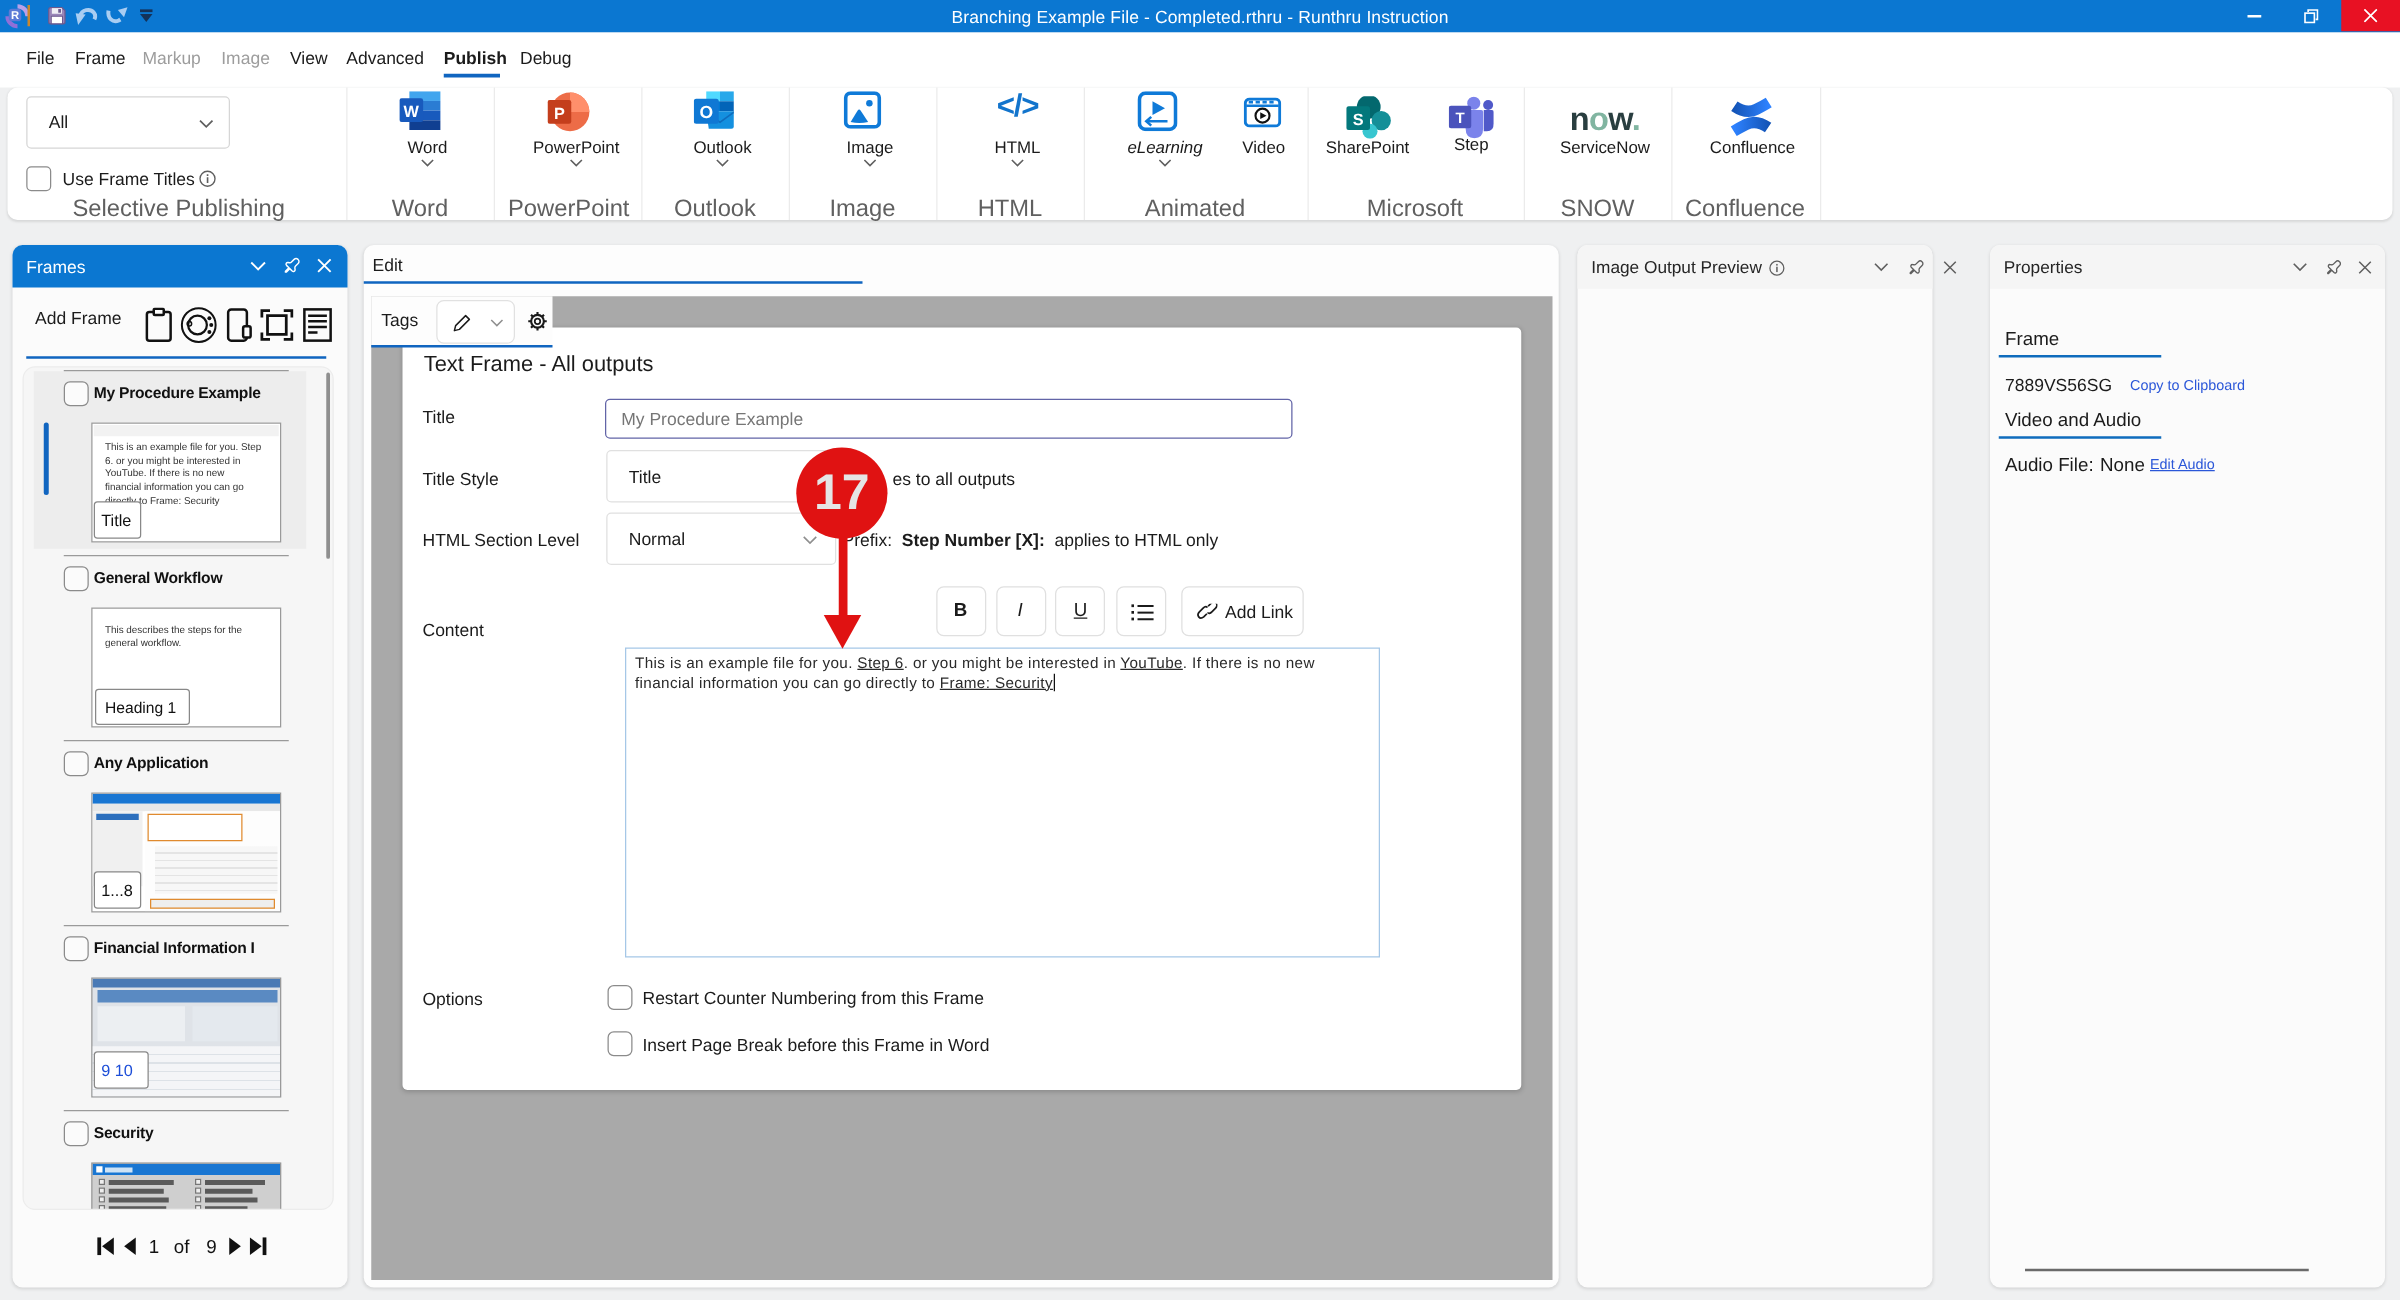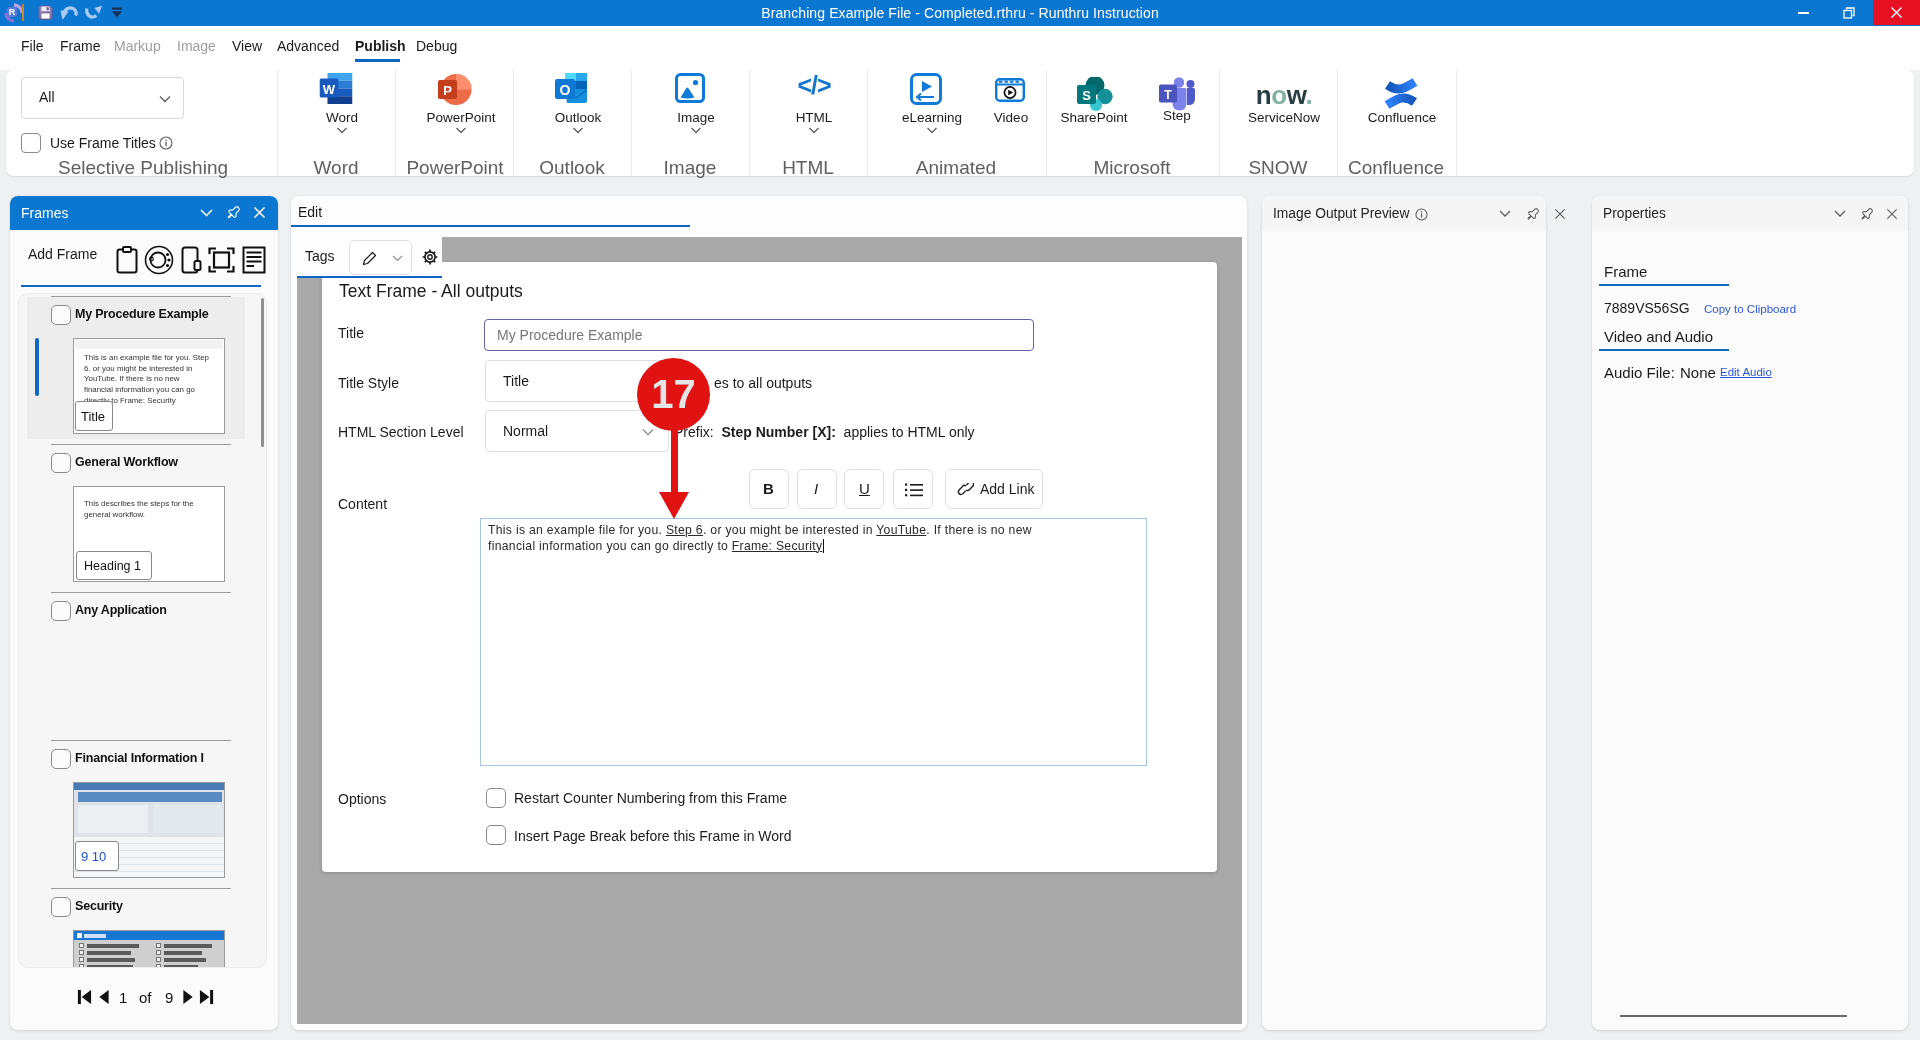--- a/index.html
+++ b/index.html
@@ -206,21 +206,21 @@
       </svg>
     </div>
   <div class="glabel" style="left:802px;">HTML</div>
 
   <svg class="icon32" style="left:920px;" width="32" height="32" viewBox="0 0 32 32">
     <rect x="1.5" y="1.5" width="29" height="29" rx="5" stroke="#0f7ad8" stroke-width="3" fill="none"></rect>
     <path d="M12 8 L22 13.5 L12 19 Z" fill="#0f7ad8"></path>
     <path d="M8 24 L24 24" stroke="#0f7ad8" stroke-width="2"></path>
     <path d="M11 20.5 L7 24 L11 27.5" stroke="#0f7ad8" stroke-width="2" fill="none"></path>
   </svg>
-  <div class="ilabel" style="left:926px;">eLearning</div>
+  <div class="ilabel" style="left:926px;font-style:italic;">eLearning</div>
   <div class="chev" style="left:926px;">
       <svg width="11" height="7" viewBox="0 0 11 7">
         <path d="M1 1 L5.5 5.5 L10 1" stroke="#5f5f5f" stroke-width="1.3" fill="none"></path>
       </svg>
     </div>
   <div class="glabel" style="left:950px;">Animated</div>
 
   <svg class="icon32" style="left:1004px; top:8px;" width="30" height="24" viewBox="0 0 30 24">
     <rect x="1.2" y="1.2" width="27.6" height="21.6" rx="3.5" stroke="#0f7ad8" stroke-width="2.4" fill="none"></rect>
     <path d="M2 6.5 L28 6.5" stroke="#0f7ad8" stroke-width="2"></path>
@@ -349,20 +349,33 @@
     <div class="abs" style="left:54px; top:192px; width:152px; height:96px; background:#fff; border:1px solid #9a9a9a;">
       <div class="abs" style="left:10px; top:12px; width:140px; font-size:7.9px; line-height:10.7px; color:#333; white-space:nowrap;">This describes the steps for the<br>general workflow.</div>
       <div class="abs" style="left:2px; top:64px; width:76px; height:29px; background:#fff; border:1px solid #888; border-radius:3px;">
         <div class="abs" style="left:7px; top:7px; font-size:12.5px; color:#111; white-space:nowrap;">Heading 1</div>
       </div>
     </div>
 
     <div class="abs" style="left:32px; top:298px; width:180px; height:1px; background:#9a9a9a;"></div>
     <div class="abs" style="left:32px; top:307px; width:20px; height:20px; background:#fbfbfb; border:1px solid #8b8b8b; border-radius:5px;"></div>
     <div class="abs" style="left:56px; top:309px; font-size:12.5px; font-weight:bold; letter-spacing:-0.2px; color:#111;">Any Application</div>
+    <div class="abs" style="left:54px; top:340px; width:152px; height:96px; background:#fff; border:1px solid #9a9a9a; overflow:hidden;">
+      <div class="abs" style="left:0; top:0; width:152px; height:8px; background:#1976d2;"></div>
+      <div class="abs" style="left:0; top:8px; width:152px; height:6px; background:#e8e8e8;"></div>
+      <div class="abs" style="left:0; top:14px; width:40px; height:60px; background:#f0f0f0;"></div>
+      <div class="abs" style="left:3px; top:16px; width:34px; height:5px; background:#2c6fbd;"></div>
+      <div class="abs" style="left:42px; top:14px; width:110px; height:80px; background:#fdfdfd;"></div>
+      <div class="abs" style="left:44px; top:16px; width:76px; height:22px; background:#fff; border:1px solid #e08a2e;"></div>
+      <div class="abs" style="left:50px; top:42px; width:98px; height:38px; background:repeating-linear-gradient(#f7f7f7 0 5px, #e4e4e4 5px 6px);"></div>
+      <div class="abs" style="left:46px; top:84px; width:100px; height:8px; background:#eee; border:1px solid #e08a2e;"></div>
+      <div class="abs" style="left:1px; top:62px; width:38px; height:30px; background:#fff; border:1px solid #888; border-radius:3px;">
+        <div class="abs" style="left:5px; top:7px; font-size:13px; color:#111;">1...8</div>
+      </div>
+    </div>
 
     <div class="abs" style="left:32px; top:446px; width:180px; height:1px; background:#9a9a9a;"></div>
     <div class="abs" style="left:32px; top:455px; width:20px; height:20px; background:#fbfbfb; border:1px solid #8b8b8b; border-radius:5px;"></div>
     <div class="abs" style="left:56px; top:457px; font-size:12.5px; font-weight:bold; letter-spacing:-0.2px; color:#111;">Financial Information I</div>
     <div class="abs" style="left:54px; top:488px; width:152px; height:96px; background:#dfe3e8; border:1px solid #9a9a9a; overflow:hidden;">
       <div class="abs" style="left:0; top:0; width:152px; height:7px; background:#4a7ab5;"></div>
       <div class="abs" style="left:4px; top:9px; width:144px; height:10px; background:#5a8ac2;"></div>
       <div class="abs" style="left:4px; top:22px; width:70px; height:28px; background:#eceff2;"></div>
       <div class="abs" style="left:80px; top:22px; width:68px; height:28px; background:#e4e9ee;"></div>
       <div class="abs" style="left:0px; top:54px; width:152px; height:42px; background:repeating-linear-gradient(#f4f5f7 0 6px, #dde2e7 6px 7px);"></div>
@@ -468,21 +481,21 @@
     </div>
     <div class="abs" style="left:623px; top:207px; width:98px; height:40px; border:1px solid #e0e0e0; border-radius:6px; background:#fff;">
       <svg class="abs" style="left:11px; top:13px;" width="17" height="13" viewBox="0 0 17 13">
         <path d="M7.5 9.5 L5 12 Q2.5 14 1 12 Q-0.5 10 1.5 8 L4.5 5 Q6.5 3 8 4.5" stroke="#1b1b1b" stroke-width="1.4" fill="none" transform="translate(1,-1.5)"></path>
         <path d="M8.5 3.5 L11 1 Q13.5 -1 15 1 Q16.5 3 14.5 5 L11.5 8 Q9.5 10 8 8.5" stroke="#1b1b1b" stroke-width="1.4" fill="none" transform="translate(1,-1.5)"></path>
       </svg>
       <div class="abs" style="left:34px; top:11px; font-size:14px; color:#1b1b1b;">Add Link</div>
     </div>
 
     <div class="abs" style="left:16px; top:234px; font-size:14px; color:#1b1b1b;">Content</div>
-    <div class="abs" style="left:158px; top:256px; width:667px; height:248px; background:#fff; border:1px solid #a5c7e7;">
+    <div class="abs" style="left:178px; top:256px; width:604px; height:248px; background:#fff; border:1px solid #a5c7e7;">
       <div class="abs" style="left:7px; top:4px; font-size:12.2px; line-height:15.5px; color:#2a2a2a; letter-spacing:0.3px; white-space:nowrap;">This is an example file for you. <u>Step 6</u>. or you might be interested in <u>YouTube</u>. If there is no new<br>financial information you can go directly to <u>Frame: Security</u><span style="border-left:1.5px solid #111; margin-left:1px;"></span></div>
     </div>
 
     <div class="abs" style="left:16px; top:529px; font-size:14px; color:#1b1b1b;">Options</div>
     <div class="abs" style="left:164px; top:526px; width:20px; height:20px; background:#fff; border:1px solid #8b8b8b; border-radius:5px;"></div>
     <div class="abs" style="left:192px; top:528px; font-size:14px; color:#1b1b1b;">Restart Counter Numbering from this Frame</div>
     <div class="abs" style="left:164px; top:563px; width:20px; height:20px; background:#fff; border:1px solid #8b8b8b; border-radius:5px;"></div>
     <div class="abs" style="left:192px; top:566px; font-size:14px; color:#1b1b1b;">Insert Page Break before this Frame in Word</div>
   </div>
 

